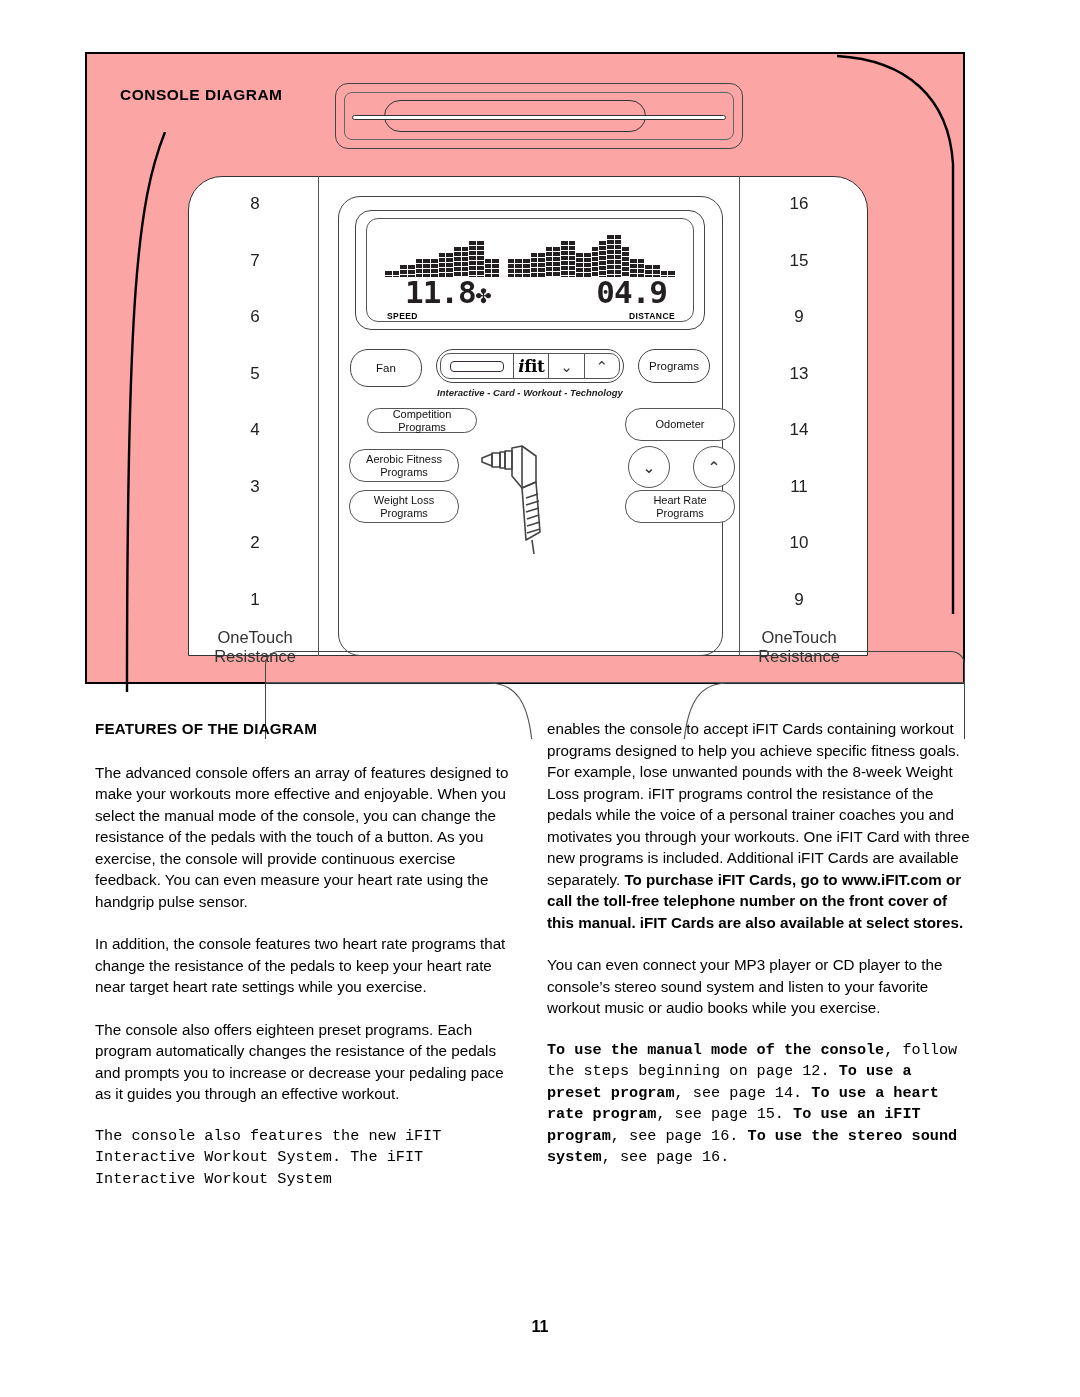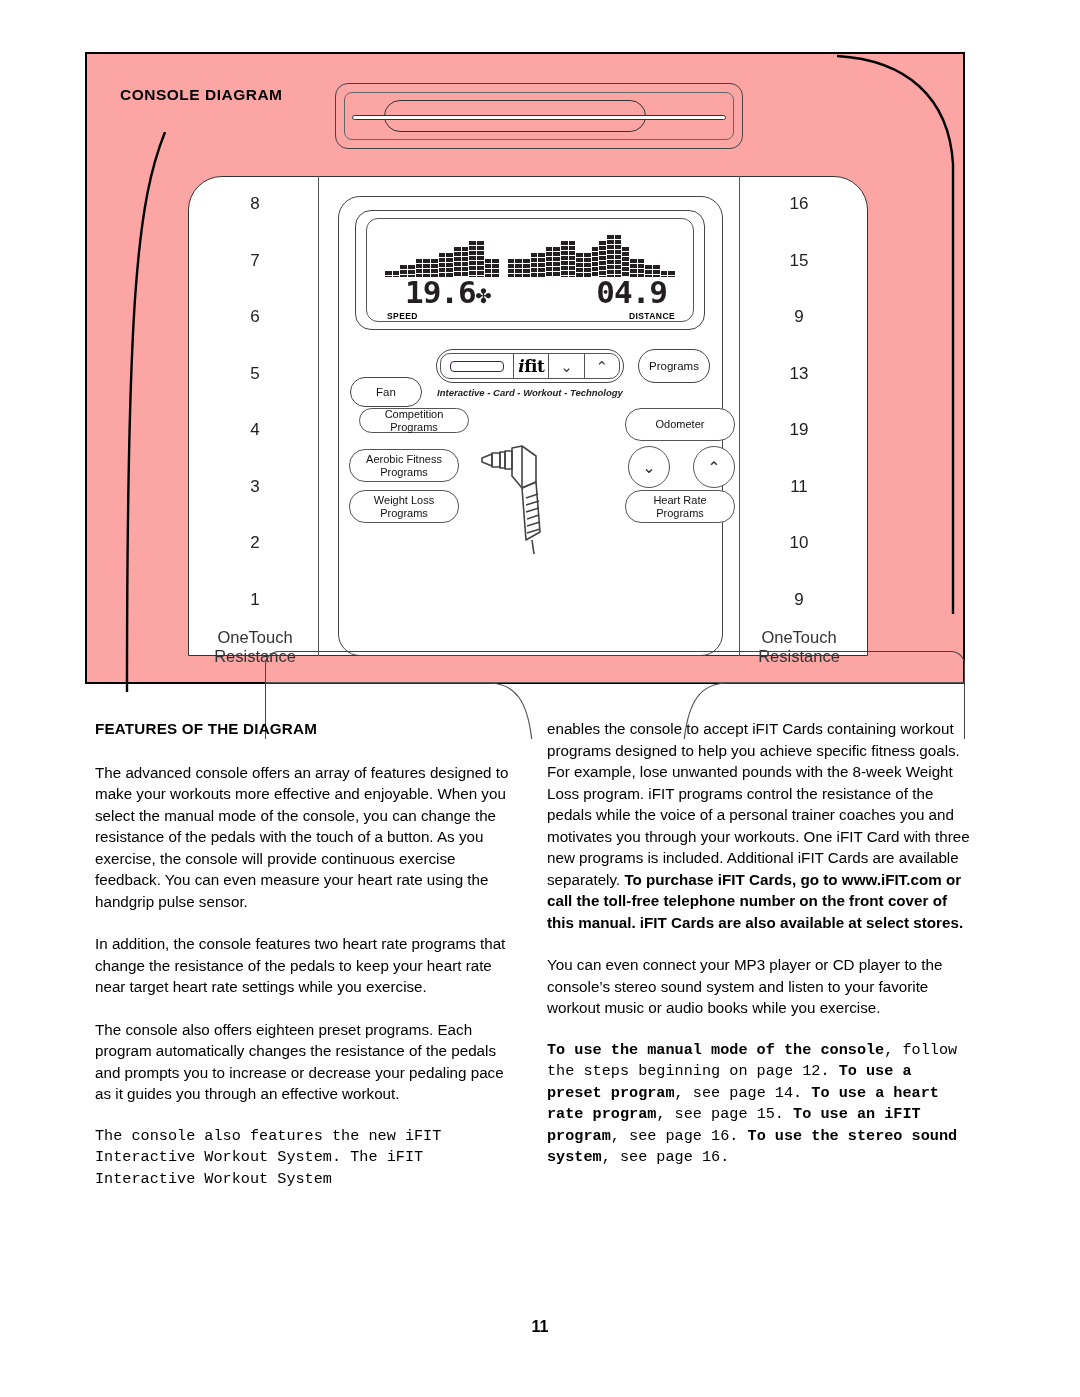--- a/index.html
+++ b/index.html
@@ -72,21 +72,21 @@
   #distance-label{right:2px;}
   .plus-arrow{font-size:26px;}
 
   
   #pill-row{position:absolute;left:162px;top:173px;width:360px;height:36px;}
   .pill{
     position:absolute;border:1.2px solid #444;border-radius:18px;
     box-sizing:border-box;display:flex;align-items:center;justify-content:center;
     font-size:11.5px;color:#111;background:#fff;
   }
-  #fan-button{left:0;top:0;width:72px;height:30px;margin-top:28px;}
+  #fan-button{left:0;top:0;width:72px;height:38px;}
   #display-button{right:0;top:0;width:72px;height:34px;}
   #ifit-group-outer{
     position:absolute;left:86px;top:0;width:188px;height:34px;
     border:1.2px solid #444;border-radius:17px;box-sizing:border-box;
   }
   #ifit-group-inner{
     position:absolute;left:3px;top:3px;right:3px;bottom:3px;
     border:1px solid #555;border-radius:10px;box-sizing:border-box;display:flex;
   }
   .seg{flex:1;display:flex;align-items:center;justify-content:center;border-right:1px solid #555;}
@@ -102,21 +102,21 @@
   }
 
   
   #program-area{position:absolute;left:0;top:232px;width:680px;height:130px;}
   .prog-btn{
     position:absolute;border:1.2px solid #555;border-radius:16px;
     box-sizing:border-box;display:flex;flex-direction:column;align-items:center;
     justify-content:center;font-size:11px;line-height:12.5px;color:#111;
     text-align:center;background:#fff;
   }
-  #competition-button{left:171px;top:0;width:110px;height:25px;}
+  #competition-button{left:179px;top:0;width:110px;height:25px;}
   #aerobic-button{left:161px;top:41px;width:110px;height:33px;}
   #weightloss-button{left:161px;top:82px;width:110px;height:33px;}
   #odometer-button{left:437px;top:0;width:110px;height:33px;}
   #heartrate-button{left:437px;top:82px;width:110px;height:33px;}
   .round-btn{
     position:absolute;width:42px;height:42px;border:1.2px solid #555;
     border-radius:50%;box-sizing:border-box;display:flex;align-items:center;
     justify-content:center;font-size:16px;color:#333;background:#fff;
   }
   #decrease-button{left:440px;top:38px;}
@@ -190,21 +190,21 @@
       <div class="n">1</div>
       <div class="onetouch">OneTouch
 Resistance</div>
     </div>
 
     <div class="num-col" id="right-numbers" style="left:556px;width:110px;">
       <div class="n">16</div>
       <div class="n">15</div>
       <div class="n">9</div>
       <div class="n">13</div>
-      <div class="n">19</div>
+      <div class="n">14</div>
       <div class="n">11</div>
       <div class="n">10</div>
       <div class="n">9</div>
       <div class="onetouch">OneTouch
 Resistance</div>
     </div>
 
     <div id="center-panel"></div>
 
     <div id="lcd-outer">
@@ -244,21 +244,21 @@
             <div class="bar" style="height: 30px;"></div>
             <div class="bar" style="height: 18px;"></div>
             <div class="bar" style="height: 18px;"></div>
             <div class="bar" style="height: 12px;"></div>
             <div class="bar" style="height: 12px;"></div>
             <div class="bar" style="height: 6px;"></div>
             <div class="bar" style="height: 6px;"></div>
           </div>
         <div id="lcd-readouts">
           <div class="lcd-num" id="speed-value">
-            <span>19.6</span><span class="plus-arrow">✤</span>
+            <span>11.8</span><span class="plus-arrow">✤</span>
           </div>
           <div class="lcd-num" id="distance-value">04.9</div>
           <div class="lcd-label" id="speed-label">SPEED</div>
           <div class="lcd-label" id="distance-label">DISTANCE</div>
         </div>
       </div>
     </div>
 
     <div id="pill-row">
       <div class="pill" id="fan-button">Fan</div>

